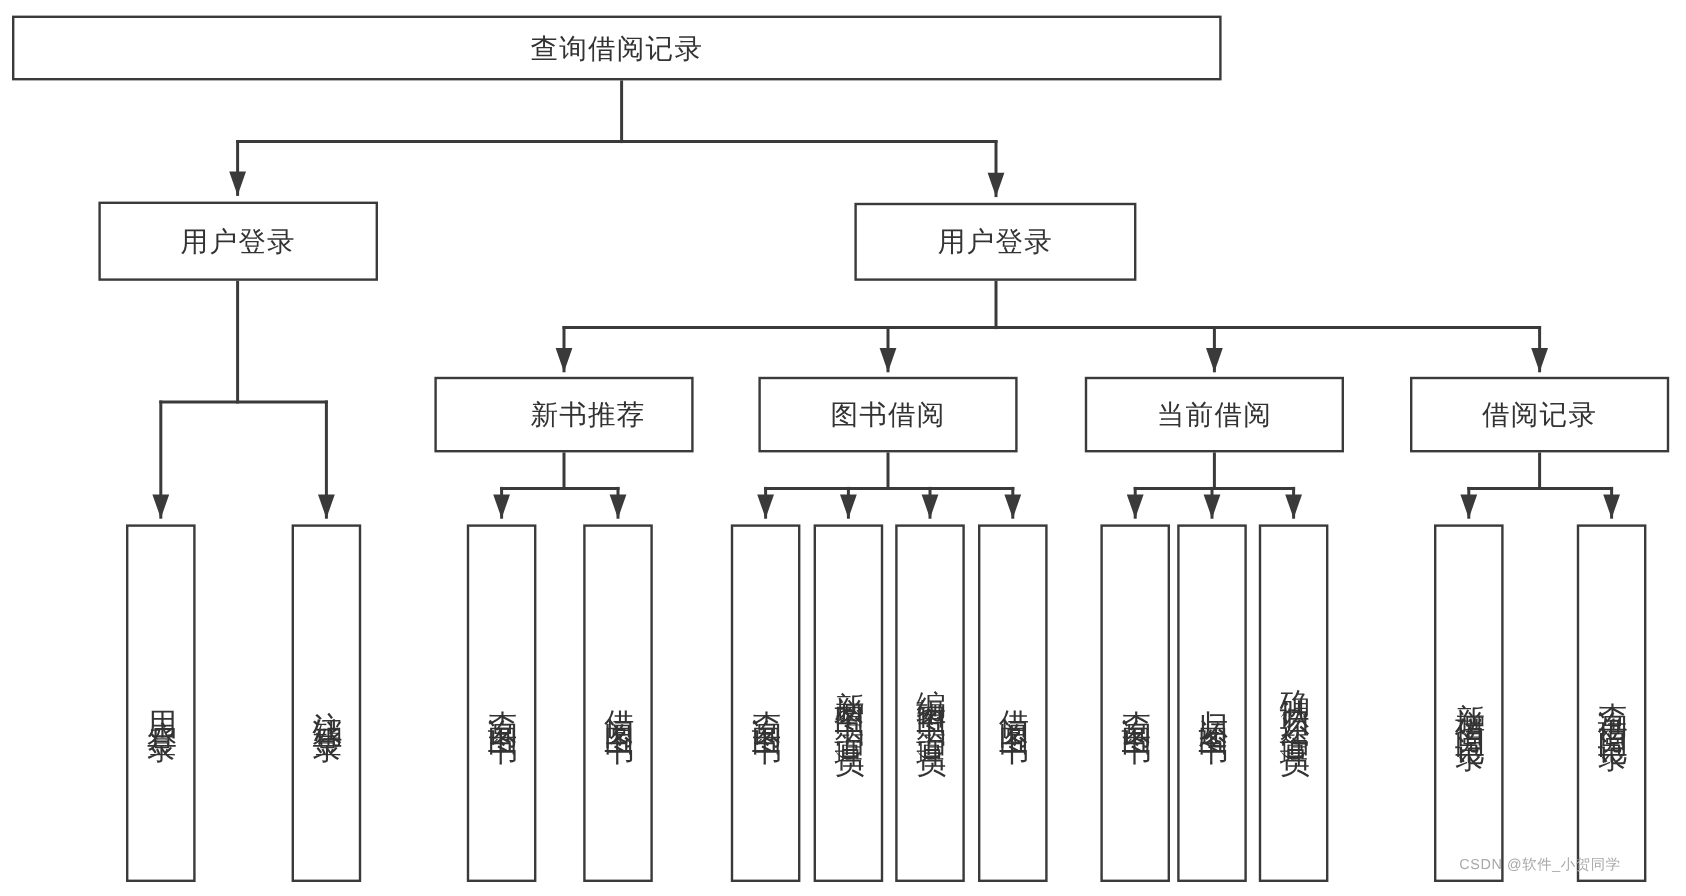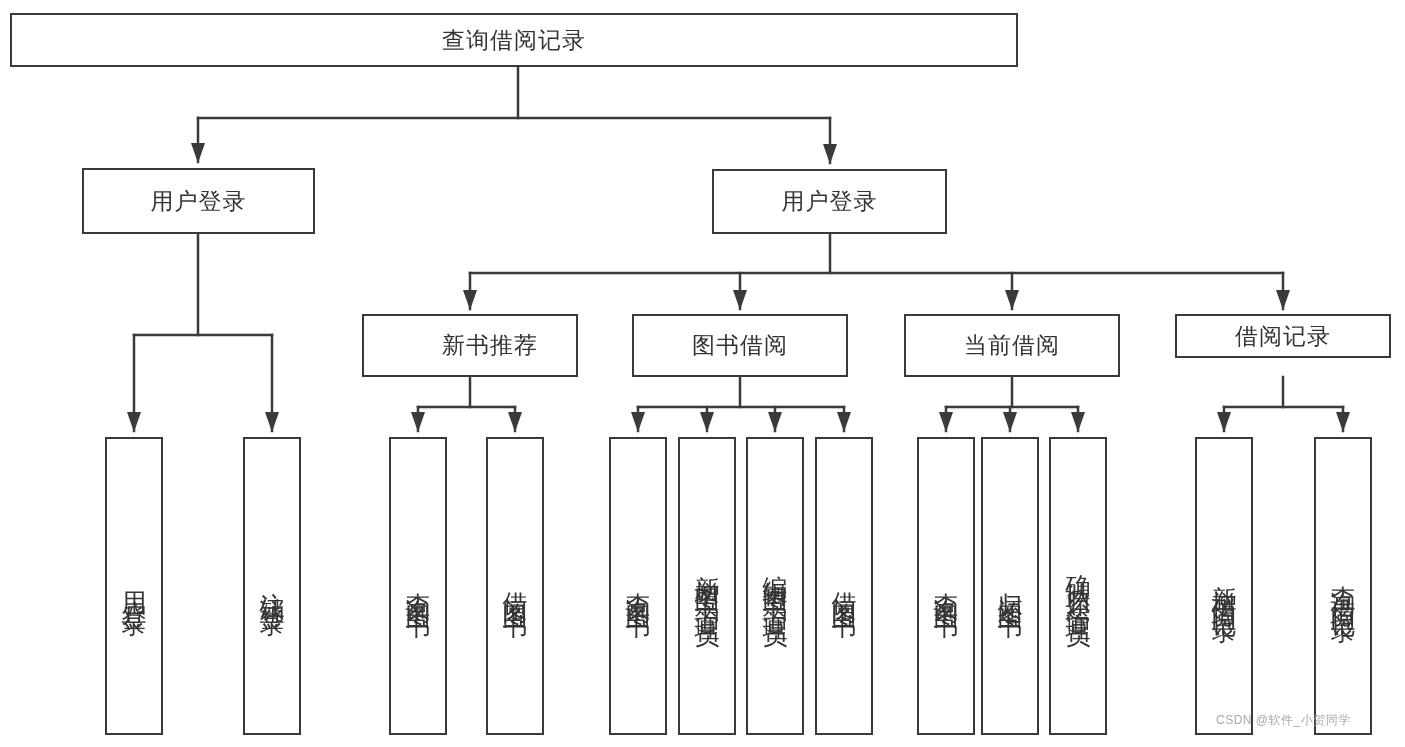--- a/index.html
+++ b/index.html
@@ -121,21 +121,21 @@
 
   <div class="node" style="left:362px; top:314px; width:216px; height:63px;padding-left:40px;">
     <span>新书推荐</span>
   </div>
   <div class="node" style="left:632px; top:314px; width:216px; height:63px;">
     <span>图书借阅</span>
   </div>
   <div class="node" style="left:904px; top:314px; width:216px; height:63px;">
     <span>当前借阅</span>
   </div>
-  <div class="node" style="left:1175px; top:314px; width:216px; height:44px;">
+  <div class="node" style="left:1175px; top:314px; width:216px; height:63px;">
     <span>借阅记录</span>
   </div>
 
   <div class="node vnode" style="left:105px; top:437px; width:58px; height:298px;">
     <span class="vtext">用户登录</span>
   </div>
   <div class="node vnode" style="left:243px; top:437px; width:58px; height:298px;">
     <span class="vtext">注销登录</span>
   </div>
 

